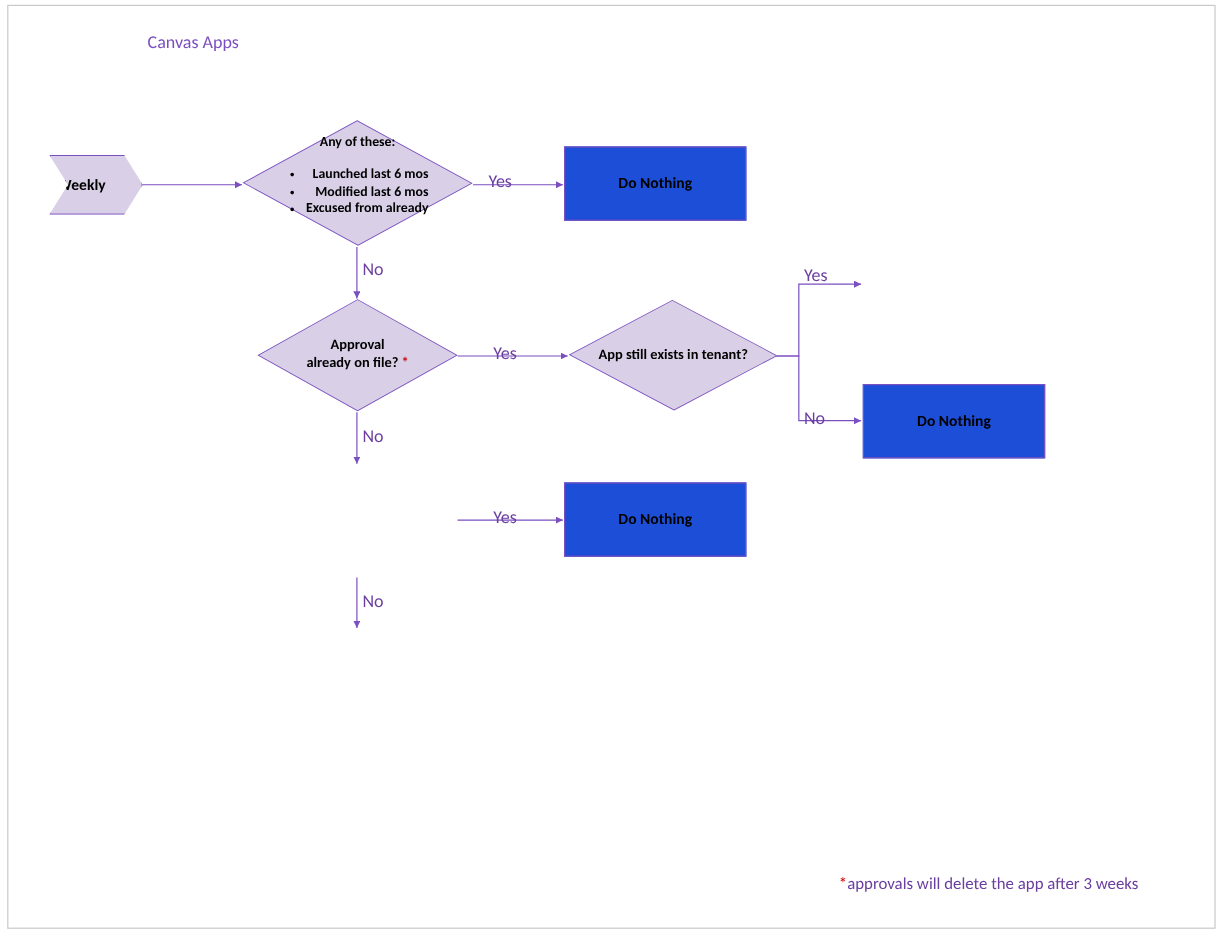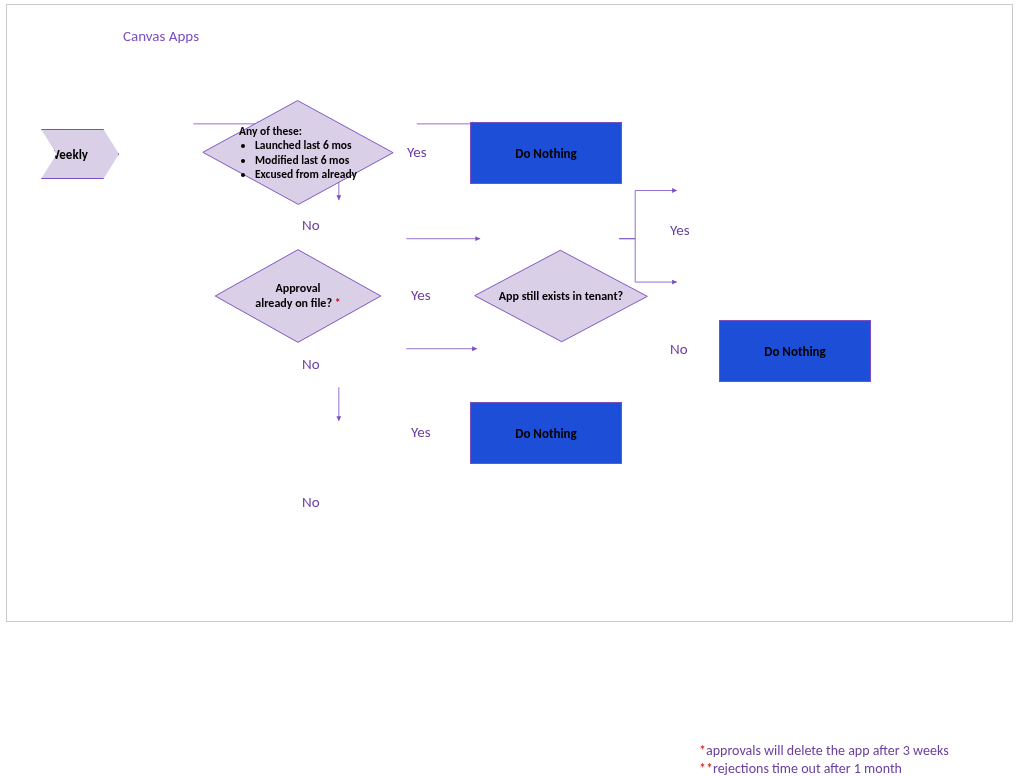--- a/index.html
+++ b/index.html
@@ -6,21 +6,21 @@
     margin: 0;
     padding: 0;
     width: 1019px;
     height: 776px;
     font-family: "Calibri", "Segoe UI", Arial, sans-serif;
     background: #ffffff;
   }
   .frame {
     position: absolute;
     left: 6px; top: 4px;
-    width: 1007px; height: 618px;
+    width: 1007px; height: 770px;
     border: 1px solid #c9c9c9;
     box-sizing: border-box;
     padding-left: 25px;
   }
   .title {
     position: absolute;
     color: #7a4fc0;
     font-size: 15px;
     font-weight: 500;
   }
@@ -56,23 +56,23 @@
   }
   .diamond .dtext {
     position: relative;
     z-index: 2;
     font-size: 12px;
     font-weight: bold;
     line-height: 1.25;
     max-width: 85%;
   }
   .diamond .dtext ul {
-    margin: 0;
+    margin: 12px;
     padding-left: 16px;
-    text-align: left;
+    text-align: right;
     font-weight: bold;
   }
   .rect {
     position: absolute;
     background: #1d4ed8;
     border: 1px solid #7a4fc0;
     display: flex;
     align-items: center;
     justify-content: center;
     font-weight: bold;
@@ -89,21 +89,20 @@
     position: absolute;
     left: 0; top: 0;
     width: 100%; height: 100%;
     pointer-events: none;
   }
   .footnote {
     position: absolute;
     font-size: 14px;
     color: #6b3fa0;
     font-weight: 400;
-    margin-top: 14px;
   }
   .footnote .ast { color: #d10a0a; }
   .ast-red { color: #d10a0a; }
 </style>
 </head>
 <body>
 
 <div class="frame">
 
   <div class="title" style="left:116px; top:22px">Canvas Apps</div>
@@ -134,21 +133,21 @@
     <line x1="291" y1="476" x2="291" y2="518" stroke="#7a4fc0" stroke-width="1" marker-end="url(#arrow)"></line>
   </svg>
 
   <div class="chevron" style="left:34px; top:124px; width:78px; height:50px">
     <span>Weekly</span>
   </div>
 
   <div class="diamond" style="left:195px; top:95px; width:192px; height:105px">
     <div class="dshape" style="transform: scaleY(0.546) rotate(45deg); left:28px; right:28px; top:-15px; bottom:-15px"></div>
     <div class="dtext" style="font-size:11.5px">
-      <div style="text-align:left">Any of these:</div>
+      <div style="text-align:center">Any of these:</div>
       <ul>
         <li>Launched last 6 mos</li>
         <li>Modified last 6 mos</li>
         <li>Excused from already</li>
       </ul>
     </div>
   </div>
 
   <div class="rect" style="left:463px; top:117px; width:152px; height:62px">
     <span>Do Nothing</span>
@@ -185,17 +184,14 @@
   <div class="edge-label" style="left:404px; top:281px">Yes</div>
   <div class="edge-label" style="left:295px; top:350px">No</div>
   <div class="edge-label" style="left:663px; top:216px">Yes</div>
   <div class="edge-label" style="left:663px; top:335px">No</div>
   <div class="edge-label" style="left:404px; top:418px">Yes</div>
   <div class="edge-label" style="left:295px; top:488px">No</div>
 
   <div class="footnote" style="left:692px; top:723px">
     <span class="ast">*</span><span>approvals will delete the app after 3 weeks</span>
   </div>
-  <div class="footnote" style="left:692px; top:741px">
-    <span class="ast">**</span><span>rejections time out after 1 month</span>
-  </div>
 
 </div>
 
 </body></html>

